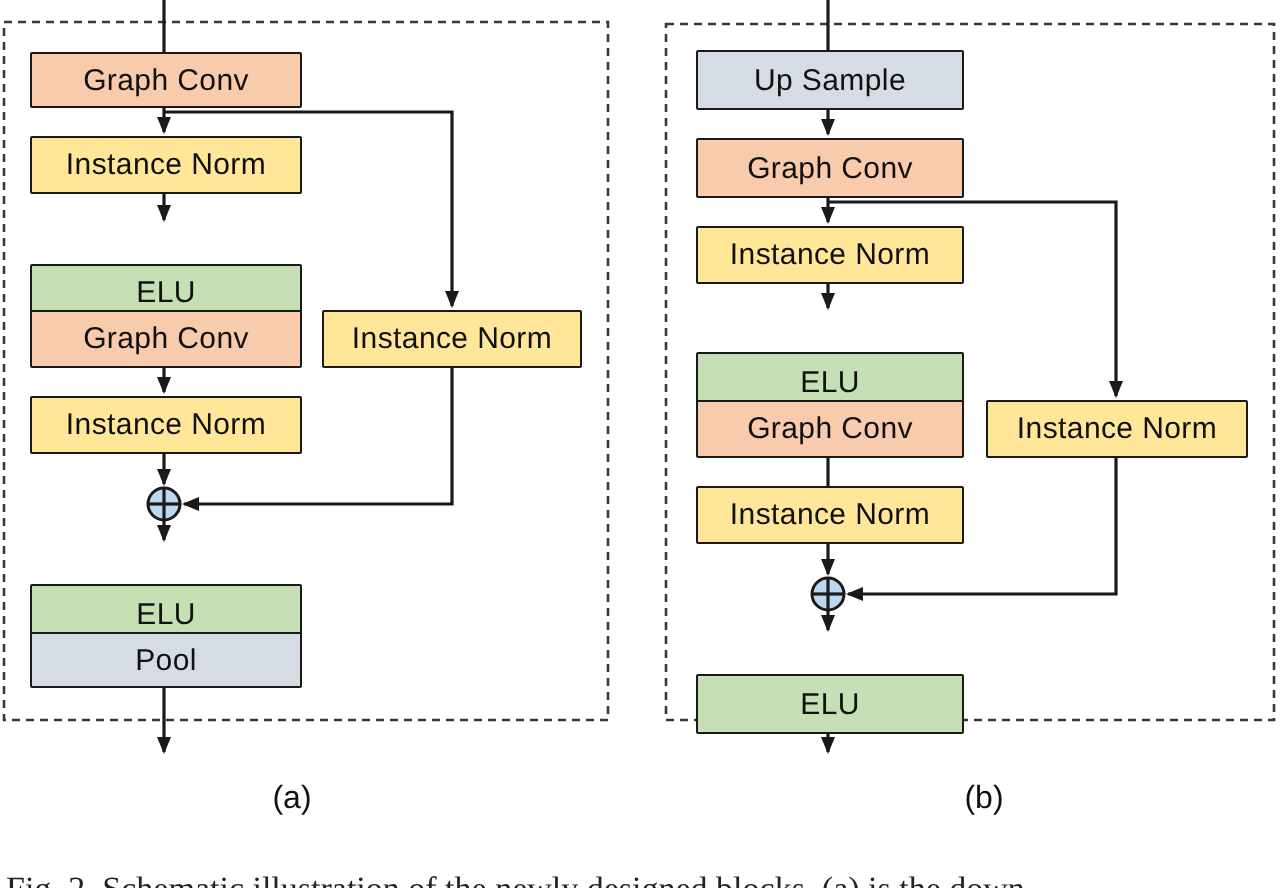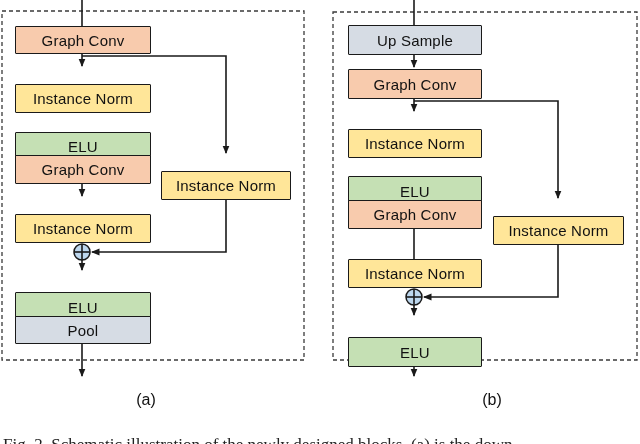--- a/index.html
+++ b/index.html
@@ -6,21 +6,21 @@
   #page{position:relative;width:640px;height:444px;overflow:hidden;background:#fff;
         font-family:"Liberation Sans",sans-serif;padding-left:13px;}
   #wires{position:absolute;left:0;top:0;width:640px;height:444px;}
   .wire{stroke:var(--line,#1a1a1a);stroke-width:1.6;fill:none;}
   .dashedbox{stroke:#3a3a3a;stroke-width:1.3;stroke-dasharray:4 3;fill:none;}
   .sumc{fill:var(--sum_fill,#BDD7EE);stroke:var(--line,#1a1a1a);stroke-width:1.5;}
   .blk{position:absolute;box-sizing:border-box;border:1.6px solid #1a1a1a;border-radius:1px;
        display:flex;align-items:center;justify-content:center;
        font-size:15px;color:#111;letter-spacing:.2px;}
   .conv{background:var(--conv,#F8CBAD);}
-  .norm{background:var(--norm,#FFE699);margin-top:16px;}
+  .norm{background:var(--norm,#FFE699);}
   .act{background:var(--activation,#C5E0B4);margin-top:20px;}
   .resample{background:var(--resample,#D6DCE4);}
   .panel-label{position:absolute;font-size:16px;color:#111;width:60px;text-align:center;}
   #caption{position:absolute;left:3px;top:435px;width:636px;white-space:nowrap;overflow:hidden;
            font-family:"Liberation Serif",serif;font-size:17px;color:#222;}
 </style>
 </head>
 <body>
 
 <div id="page">

